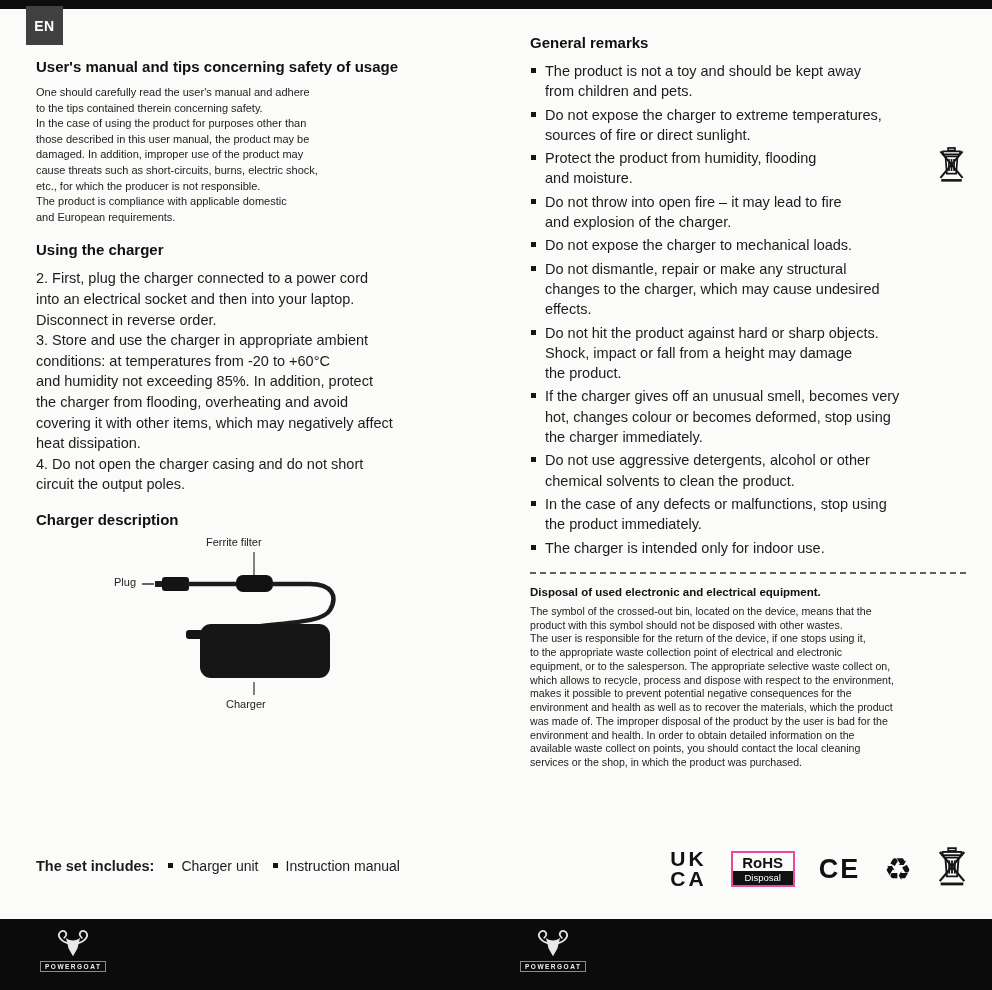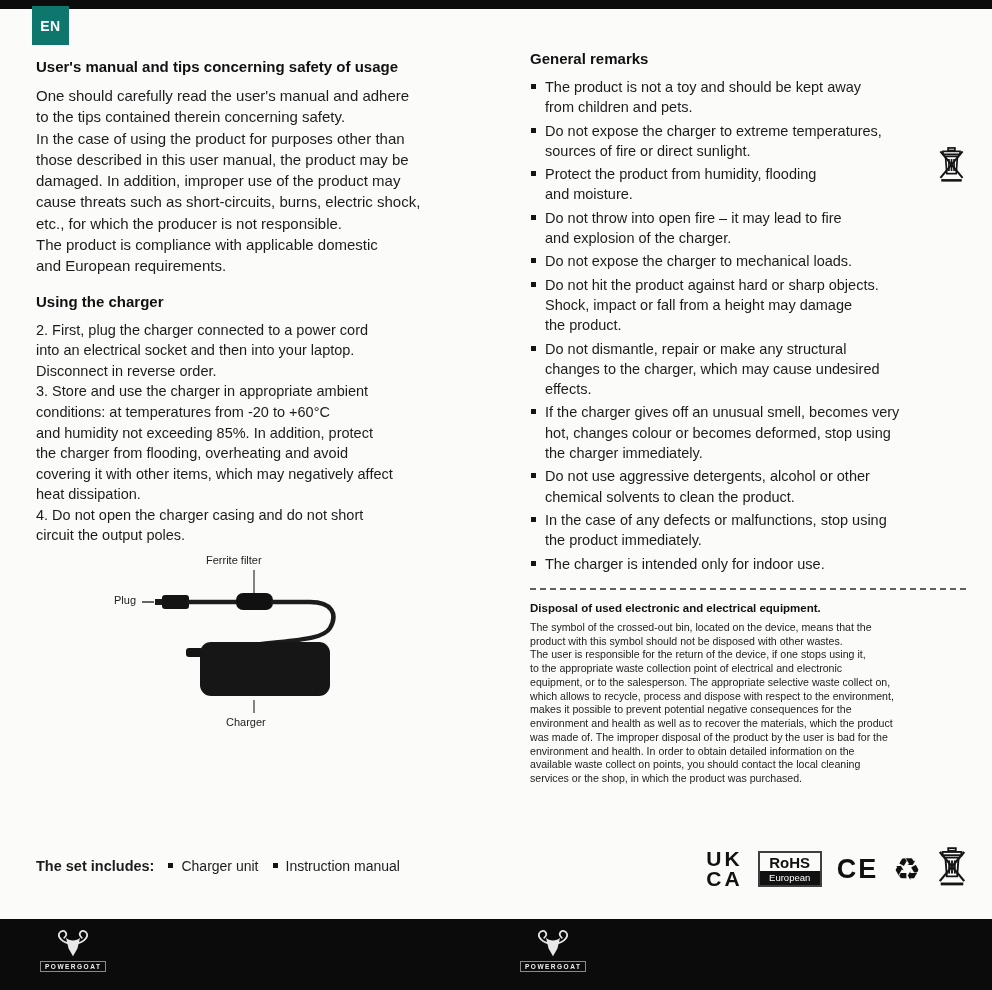--- a/index.html
+++ b/index.html
@@ -1,49 +1,49 @@
 <!DOCTYPE html>
 <html><head>
 <meta charset="utf-8">
 <style>
   * { margin:0; padding:0; box-sizing:border-box; }
   html,body { width:992px; height:990px; }
   body { font-family:"Liberation Sans","DejaVu Sans",sans-serif; background:#d9d9d9; }
   .page { position:relative; width:992px; height:990px; background:#fbfbfa; color:#1c1c1c; overflow:hidden; }
   .top-strip { position:absolute; top:0; left:0; width:100%; height:9px; background:#0c0c0c; }
-  .lang-badge { position:absolute; top:6px; left:32px; width:37px; height:39px; background:#0f766e;
+  .lang-badge { position:absolute; top:6px; left:26px; width:37px; height:39px; background:#404040;
     color:#fff; font-weight:bold; font-size:14px; display:flex; align-items:center; justify-content:center; letter-spacing:.5px; }
   .col-left { position:absolute; top:58px; left:36px; width:454px; }
-  .col-right { position:absolute; top:34px; left:530px; width:436px;margin-top:16px; }
+  .col-right { position:absolute; top:34px; left:530px; width:436px; }
   h2 { font-size:15px; font-weight:bold; color:#111; margin:16px 0 10px; }
   h2.first { margin-top:0; }
   .pre { white-space:pre-line; }
-  .body-text { font-size:15px; line-height:1.42; }
+  .body-text { font-size:11px; line-height:1.42; }
   .steps div { font-size:14.5px; line-height:1.42; }
   ul.bullets { list-style:none; }
   ul.bullets li { position:relative; padding-left:15px; font-size:14.5px; line-height:1.4; margin-bottom:3px; }
   ul.bullets li::before { content:""; position:absolute; left:1px; top:7px; width:5px; height:5px; background:#151515; }
   .divider { border-top:2px dashed #606060; margin:14px 0 12px; }
   .disposal-heading { font-size:11.5px; font-weight:bold; margin-bottom:7px; color:#111; }
   .disposal-body { font-size:10.6px; line-height:1.3; color:#222; }
   
   .diagram { position:relative; width:270px; height:178px; margin:10px 0 4px 78px; }
   .diag-label { position:absolute; font-size:11px; color:#222; }
   .lbl-ferrite { top:-2px; left:92px; }
   .lbl-plug { top:38px; left:0; }
   .lbl-charger { top:160px; left:112px; }
   
   .set-row { position:absolute; top:858px; left:36px; font-size:14px; display:flex; align-items:center; gap:14px; }
   .set-label { font-weight:bold; font-size:14.5px; }
   .set-item { position:relative; padding-left:13px; }
   .set-item::before { content:""; position:absolute; left:0; top:5px; width:5px; height:5px; background:#151515; }
   
-  .cert-row { position:absolute; top:846px; right:24px; display:flex; align-items:center; gap:15px; }
+  .cert-row { position:absolute; top:846px; right:24px; display:flex; align-items:center; gap:24px; }
   .ukca { font-weight:bold; font-size:21px; line-height:.95; letter-spacing:3px; color:#111; }
-  .rohs { border:2px solid #404040; text-align:center; width:64px; }
+  .rohs { border:2px solid #ec4899; text-align:center; width:64px; }
   .rohs-name { font-size:15px; font-weight:bold; padding:1px 2px 0; color:#111; }
   .rohs-sub { background:#111; color:#fff; font-size:9.5px; padding:1px 0 2px; }
   .ce { font-size:27px; font-weight:bold; letter-spacing:2px; color:#111; }
   .recycle { font-size:31px; color:#111; line-height:1; }
   
   .bin-top { position:absolute; top:146px; right:26px; }
   
   .footer { position:absolute; bottom:0; left:0; width:100%; height:71px; background:#0b0b0b; }
   .goat { position:absolute; top:10px; display:flex; flex-direction:column; align-items:center; gap:2px; }
   .goat-1 { left:40px; } .goat-2 { left:520px; }
@@ -94,20 +94,21 @@
       <div class="pre">3. Store and use the charger in appropriate ambient
 conditions: at temperatures from -20 to +60°C
 and humidity not exceeding 85%. In addition, protect
 the charger from flooding, overheating and avoid
 covering it with other items, which may negatively affect
 heat dissipation.</div>
       <div class="pre">4. Do not open the charger casing and do not short
 circuit the output poles.</div>
     </div>
 
+    <h2>Charger description</h2>
 
     <div class="diagram">
       <div class="diag-label lbl-ferrite">Ferrite filter</div>
       <div class="diag-label lbl-plug">Plug</div>
       <div class="diag-label lbl-charger">Charger</div>
       <svg viewBox="0 0 270 178" width="270" height="178">
 
         <line x1="140" y1="14" x2="140" y2="38" stroke="#333" stroke-width="1.2"></line>
 
         <line x1="28" y1="46" x2="40" y2="46" stroke="#333" stroke-width="1.5"></line>
@@ -135,26 +136,26 @@
     <ul class="bullets">
       <li class="pre">The product is not a toy and should be kept away
 from children and pets.</li>
       <li class="pre">Do not expose the charger to extreme temperatures,
 sources of fire or direct sunlight.</li>
       <li class="pre">Protect the product from humidity, flooding
 and moisture.</li>
       <li class="pre">Do not throw into open fire – it may lead to fire
 and explosion of the charger.</li>
       <li class="pre">Do not expose the charger to mechanical loads.</li>
+      <li class="pre">Do not dismantle, repair or make any structural
+changes to the charger, which may cause undesired
+effects.</li>
       <li class="pre">Do not hit the product against hard or sharp objects.
 Shock, impact or fall from a height may damage
 the product.</li>
-      <li class="pre">Do not dismantle, repair or make any structural
-changes to the charger, which may cause undesired
-effects.</li>
       <li class="pre">If the charger gives off an unusual smell, becomes very
 hot, changes colour or becomes deformed, stop using
 the charger immediately.</li>
       <li class="pre">Do not use aggressive detergents, alcohol or other
 chemical solvents to clean the product.</li>
       <li class="pre">In the case of any defects or malfunctions, stop using
 the product immediately.</li>
       <li class="pre">The charger is intended only for indoor use.</li>
     </ul>
 
@@ -181,21 +182,21 @@
     <span class="set-item">Instruction manual</span>
   </div>
 
   <div class="cert-row">
     <div class="ukca">
       <div>UK</div>
       <div>CA</div>
     </div>
     <div class="rohs">
       <div class="rohs-name">RoHS</div>
-      <div class="rohs-sub">European</div>
+      <div class="rohs-sub">Disposal</div>
     </div>
     <div class="ce">CE</div>
     <div class="recycle">♻</div>
     <div>
       <svg viewBox="0 0 34 44" width="32" height="42">
         <g fill="none" stroke="#151515" stroke-width="2">
           <rect x="13" y="2" width="8" height="3"></rect>
           <rect x="7" y="6" width="20" height="3.5"></rect>
           <path d="M10 12 h14 l-1.5 20 h-11 z"></path>
           <line x1="14" y1="15" x2="14" y2="29"></line>

